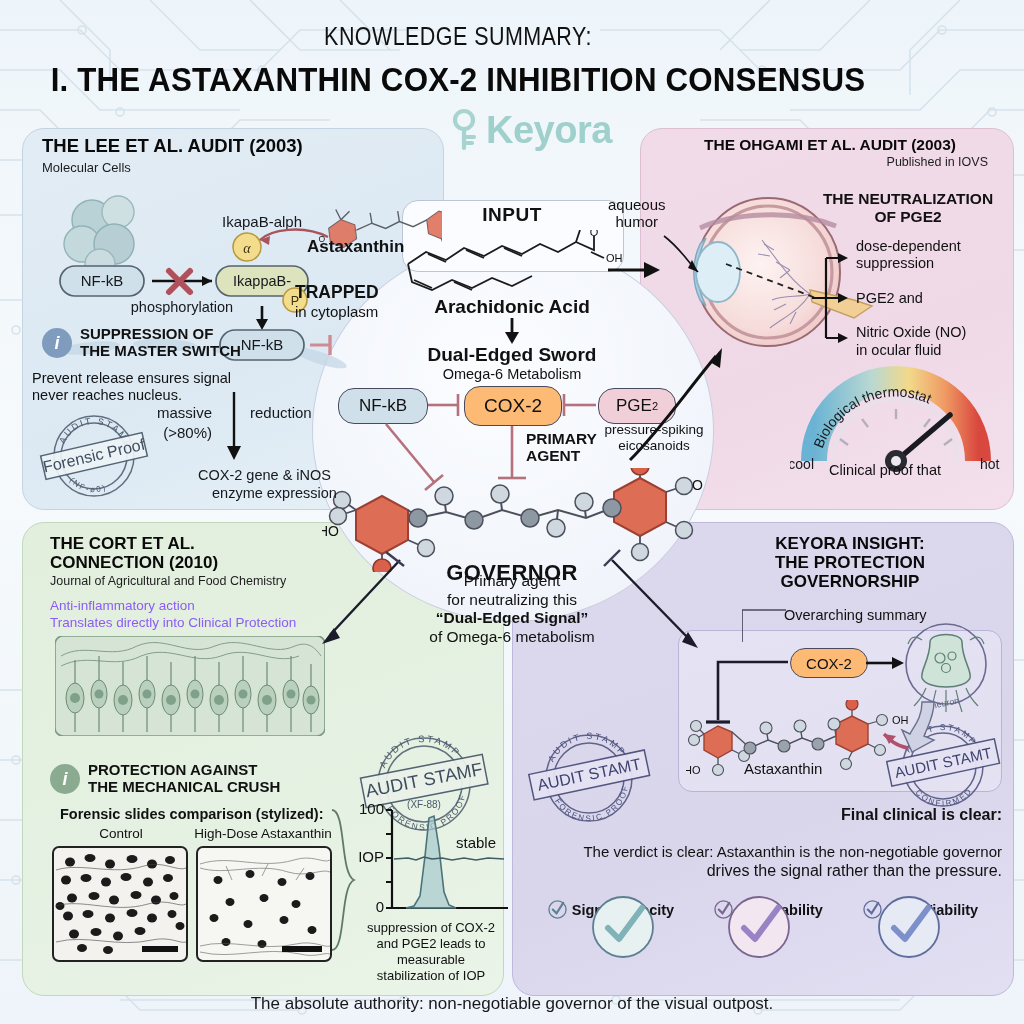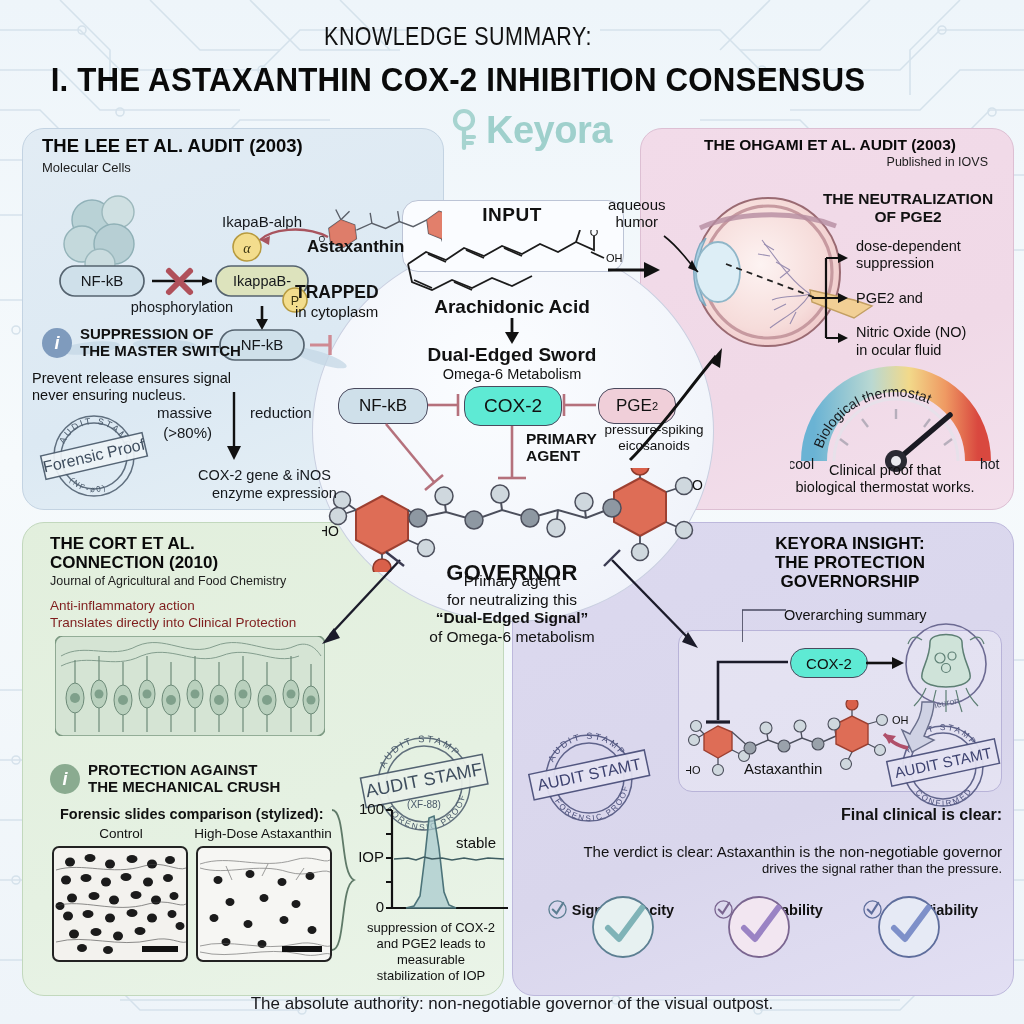--- a/index.html
+++ b/index.html
@@ -49,21 +49,21 @@
     border:1.5px solid #c2d8bd;
   }
   .panel-keyora{
     left:512px;top:522px;width:500px;height:472px;
     background:linear-gradient(160deg,#dcd9ef 0%,#d9d6ec 60%,#e2dff3 100%);
     border:1.5px solid #bdb8dc;
   }
 
   .panel-title{font-size:17px;font-weight:bold;line-height:1.12;color:#0a0a0a;}
   .panel-sub{font-size:12.5px;color:#1d1d1d;line-height:1.2;}
-  .body-txt{font-size:13.5px;color:#7f1d1d;line-height:1.22;}
+  .body-txt{font-size:13.5px;color:#8b5cf6;line-height:1.22;}
 
   
   .hub{
     position:absolute;left:312px;top:200px;width:400px;height:420px;z-index:3;
   }
   .hub-circle{
     position:absolute;left:0;top:40px;width:400px;height:380px;border-radius:50%;
     background:radial-gradient(circle at 45% 35%,#fbfdff 0%,#f2f5fb 65%,#eceff8 100%);
     border:1.5px solid #c9cfe0;
   }
@@ -75,21 +75,21 @@
     position:absolute;left:90px;top:4px;width:220px;text-align:center;
     font-size:19px;font-weight:bold;letter-spacing:.5px;
   }
 
   .node{
     position:absolute;border-radius:16px;border:1.8px solid #4a4a5e;
     display:flex;align-items:center;justify-content:center;
     font-size:17px;font-weight:500;
   }
   .node-nfkb{background:#cfe0ea;}
-  .node-cox{background:#5eead4;text-align:right;}
+  .node-cox{background:#fdba74;text-align:right;}
   .node-pge{background:#f0cfd9;}
 
   
   .ctr{position:absolute;text-align:center;}
 
   
   .footer{
     position:absolute;left:0;bottom:10px;width:1024px;text-align:center;
     font-size:17px;color:#18181c;z-index:6;
   }
@@ -279,21 +279,21 @@
 
   <div style="position:absolute;left:42px;top:326px;z-index:5;display:flex;align-items:flex-start;">
     <div class="infoicon" style="background:#7f9bbd;margin-top:2px;">i</div>
     <div style="margin-left:8px;font-size:15px;font-weight:bold;line-height:1.12;">
       <div>SUPPRESSION OF</div>
       <div>THE MASTER SWITCH</div>
     </div>
   </div>
   <div style="position:absolute;left:32px;top:370px;z-index:5;font-size:14.5px;line-height:1.18;">
     <div>Prevent release ensures signal</div>
-    <div>never ensuring nucleus.</div>
+    <div>never reaches nucleus.</div>
   </div>
 
   <svg class="stamp" style="left:36px;top:408px;" width="120" height="96" viewBox="0 0 120 96">
     <g fill="none" stroke="#4a5a6b" stroke-width="1.5" opacity=".85">
       <circle cx="58" cy="48" r="40"></circle>
         <circle cx="58" cy="48" r="33"></circle>
     </g>
     <path id="lp1" d="M26 48 A32 32 0 0 1 90 48" fill="none"></path>
     <text font-size="9" fill="#4a5a6b" font-family="Liberation Sans, sans-serif" letter-spacing="2">
       <textPath href="#lp1" startOffset="12%">AUDIT STAMP</textPath>
@@ -401,21 +401,20 @@
     <text x="22" y="86" font-size="14" font-family="Liberation Sans, sans-serif" fill="#15181c" text-anchor="end" transform="translate(2,18)">cool</text>
     <text x="190" y="104" font-size="14" font-family="Liberation Sans, sans-serif" fill="#15181c">hot</text>
     <path id="gaugearc" d="M30 92 A78 78 0 0 1 182 92" fill="none"></path>
     <text font-size="14" fill="#15181c" font-family="Liberation Sans, sans-serif">
       <textPath href="#gaugearc" startOffset="4%">Biological thermostat</textPath>
     </text>
   </svg>
 
   <div style="position:absolute;left:760px;top:462px;width:250px;z-index:5;text-align:center;font-size:14.5px;line-height:1.2;">
     <div>Clinical proof that</div>
-    <div>biological thermostat works.</div>
   </div>
 
   <div class="panel panel-cort"></div>
   <div style="position:absolute;left:50px;top:534px;z-index:4;width:330px;">
     <div class="panel-title">THE CORT ET AL.</div>
     <div class="panel-title">CONNECTION (2010)</div>
     <div class="panel-sub" style="margin-top:2px;">Journal of Agricultural and Food Chemistry</div>
     <div class="body-txt" style="margin-top:9px;">Anti-inflammatory action</div>
     <div class="body-txt">Translates directly into Clinical Protection</div>
   </div>
@@ -734,21 +733,21 @@
     </text>
     <g transform="rotate(-12 59 46)">
       <rect x="4" y="34" width="110" height="25" fill="#e5e3f3" stroke="#4a4f7a" stroke-width="1.5" opacity=".94"></rect>
       <text x="59" y="52" font-size="15" fill="#3d4270" font-family="Liberation Sans, sans-serif" text-anchor="middle">AUDIT STAMT</text>
     </g>
   </svg>
 
   <div style="position:absolute;left:522px;top:806px;width:480px;z-index:6;text-align:right;">
     <div style="font-size:16px;font-weight:bold;">Final clinical is clear:</div>
     <div style="font-size:15px;margin-top:19px;line-height:1.22;">The verdict is clear: Astaxanthin is the non-negotiable governor</div>
-    <div style="font-size:13px;line-height:1.22;">drives the signal rather than the pressure.</div>
+    <div style="font-size:16px;line-height:1.22;">drives the signal rather than the pressure.</div>
   </div>
 
   <svg class="big-check" style="left:590px;top:894px;z-index:5;" viewBox="0 0 66 66">
     <circle cx="33" cy="33" r="30" fill="#e7f1f1" stroke="#5c7f92" stroke-width="1.8"></circle>
     <path d="M18 34 L29 45 L52 14" fill="none" stroke="#7fb3b7" stroke-width="6" stroke-linecap="round" stroke-linejoin="round"></path>
   </svg>
   <svg class="big-check" style="left:726px;top:894px;z-index:5;" viewBox="0 0 66 66">
     <circle cx="33" cy="33" r="30" fill="#f2e6f1" stroke="#7a6590" stroke-width="1.8"></circle>
     <path d="M18 34 L29 45 L52 14" fill="none" stroke="#9a83c4" stroke-width="6" stroke-linecap="round" stroke-linejoin="round"></path>
   </svg>

